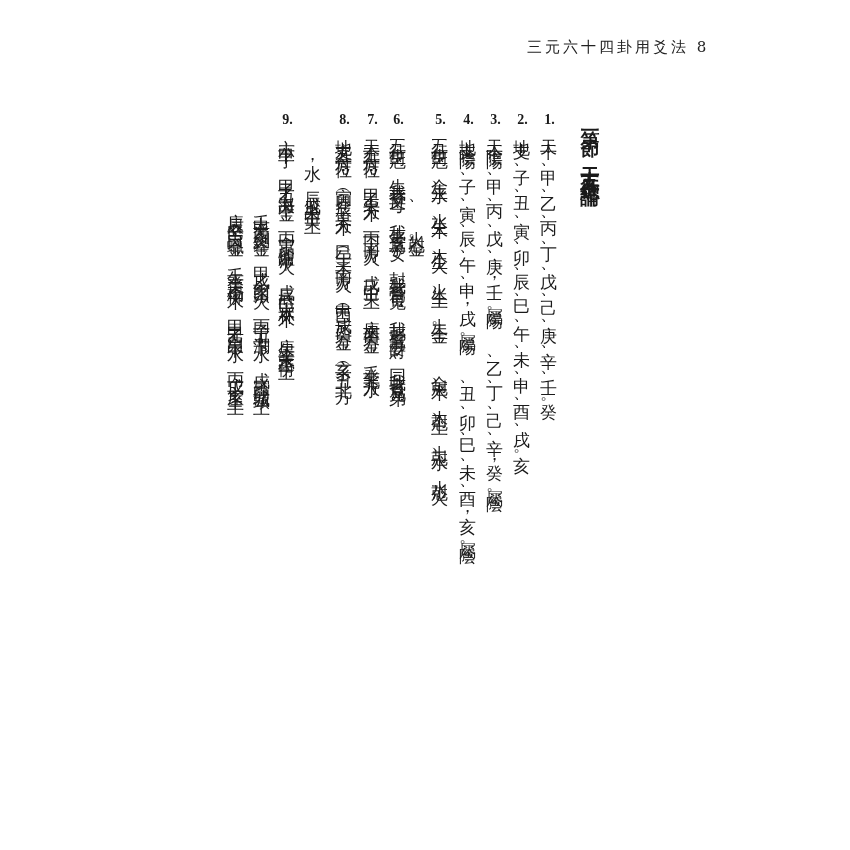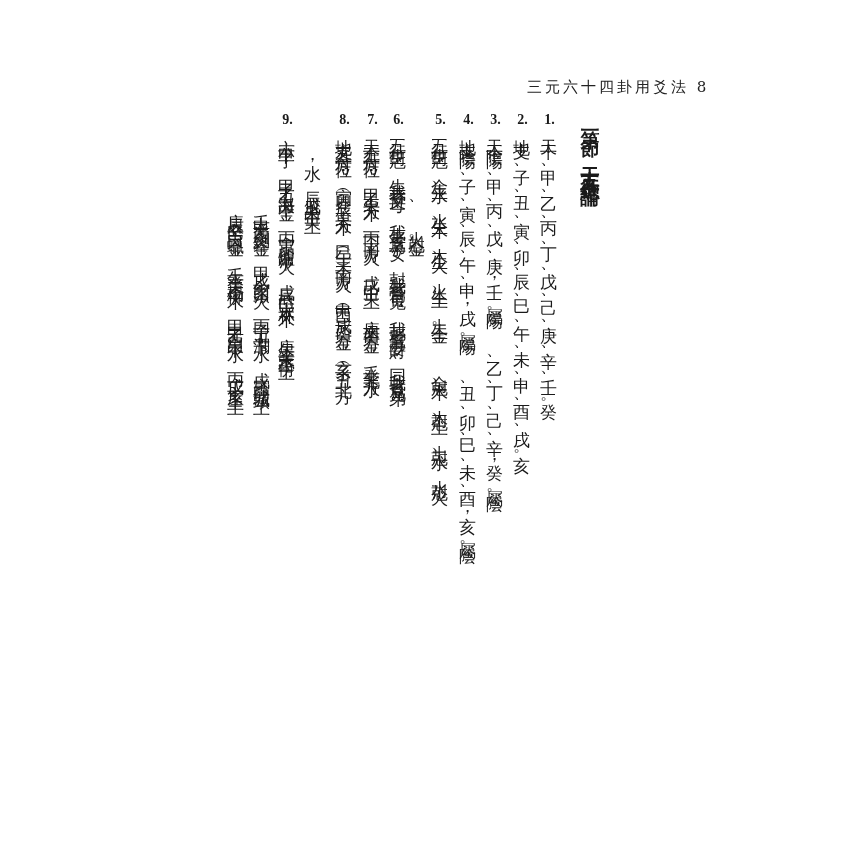--- a/index.html
+++ b/index.html
@@ -1,19 +1,19 @@
 <!DOCTYPE html>
 <html><head>
 <meta charset="utf-8">
 <style>
   html, body { margin:0; padding:0; background:#ffffff; }
   body { width:850px; height:850px; position:relative; overflow:hidden;
          font-family: "DejaVu Serif", "Liberation Serif", serif; color:#1a1a1a; }
   .running-head { position:absolute; top:38px; left:527px; font-size:15px; letter-spacing:3px;
-                  color:#222; white-space:nowrap;margin-top:40px; }
+                  color:#222; white-space:nowrap; }
   .col { position:absolute; top:112px; writing-mode:vertical-rl; text-orientation:upright;
          font-size:17px; line-height:22px; letter-spacing:4.5px; white-space:nowrap; }
   .num { font-family:"Liberation Serif", serif; font-weight:bold; font-size:14px;
          text-combine-upright:all; letter-spacing:0; }
   .heading { font-family:"DejaVu Sans", sans-serif; font-weight:bold; font-size:19px;
              letter-spacing:4px; }
 </style>
 </head>
 <body>
 

